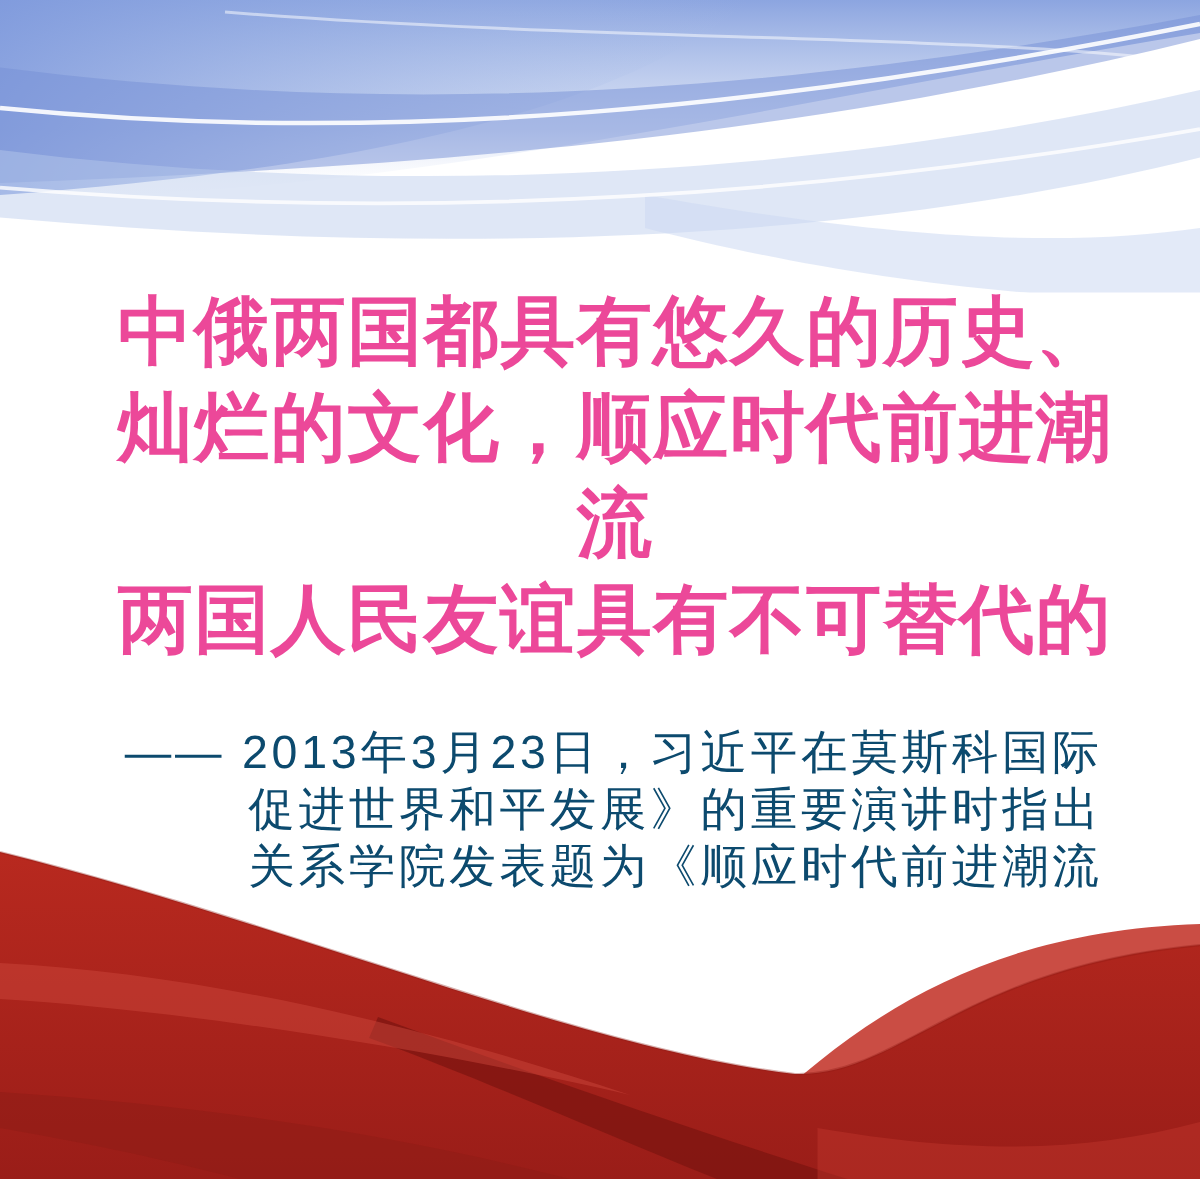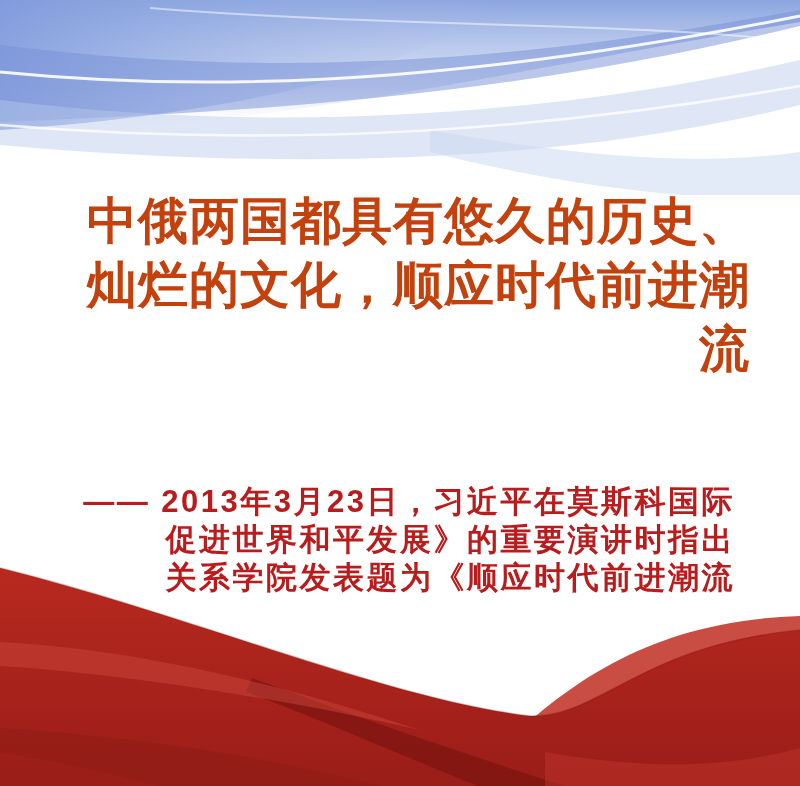--- a/index.html
+++ b/index.html
@@ -22,36 +22,36 @@
     position: absolute;
     bottom: 0; left: 0;
     width: 800px; height: 236px;
     display: block;
   }
   .quote {
     position: absolute;
     left: 70px;
     top: 189px;
     width: 680px;
-    color: #c2410c;
+    color: #ec4899;
     font-size: 50px;
     line-height: 64px;
     font-weight: 700;
     letter-spacing: 1px;
-    text-align: right;
+    text-align: center;
   }
   .attribution {
     position: absolute;
     right: 65px;
     top: 483px;
     width: 660px;
-    color: #b91c1c;
+    color: #0c4a6e;
     font-size: 31px;
     line-height: 38px;
-    font-weight: 700;
+    font-weight: 400;
     letter-spacing: 2.5px;
     text-align: right;
   }
 </style>
 </head>
 <body>
 
 <div class="poster">
 
   <svg class="top-wave" viewBox="0 0 800 195" preserveAspectRatio="none" xmlns="http://www.w3.org/2000/svg">
@@ -76,20 +76,21 @@
     <path d="M0,100 C280,135 560,115 800,60 L800,105 C560,165 280,170 0,145 Z" fill="#b9c9ec" opacity="0.45"></path>
     <path d="M430,130 C600,160 710,165 800,152 L800,200 C650,200 520,175 430,152 Z" fill="#ccd8f2" opacity="0.55"></path>
     <path d="M0,72 C260,98 520,72 800,16" fill="none" stroke="#ffffff" stroke-width="3" opacity="0.9"></path>
     <path d="M0,125 C300,150 560,128 800,86" fill="none" stroke="#ffffff" stroke-width="2.5" opacity="0.8"></path>
     <path d="M150,8 C400,28 640,22 800,42" fill="none" stroke="#ffffff" stroke-width="2" opacity="0.5"></path>
   </svg>
 
   <div class="quote">
     <div>中俄两国都具有悠久的历史、</div>
     <div>灿烂的文化，顺应时代前进潮流</div>
+    <div>两国人民友谊具有不可替代的</div>
   </div>
 
   <div class="attribution">
     <div>—— 2013年3月23日，习近平在莫斯科国际</div>
     <div>促进世界和平发展》的重要演讲时指出</div>
     <div>关系学院发表题为《顺应时代前进潮流</div>
   </div>
 
   <svg class="bottom-wave" viewBox="0 0 800 236" preserveAspectRatio="none" xmlns="http://www.w3.org/2000/svg">
     <defs>

